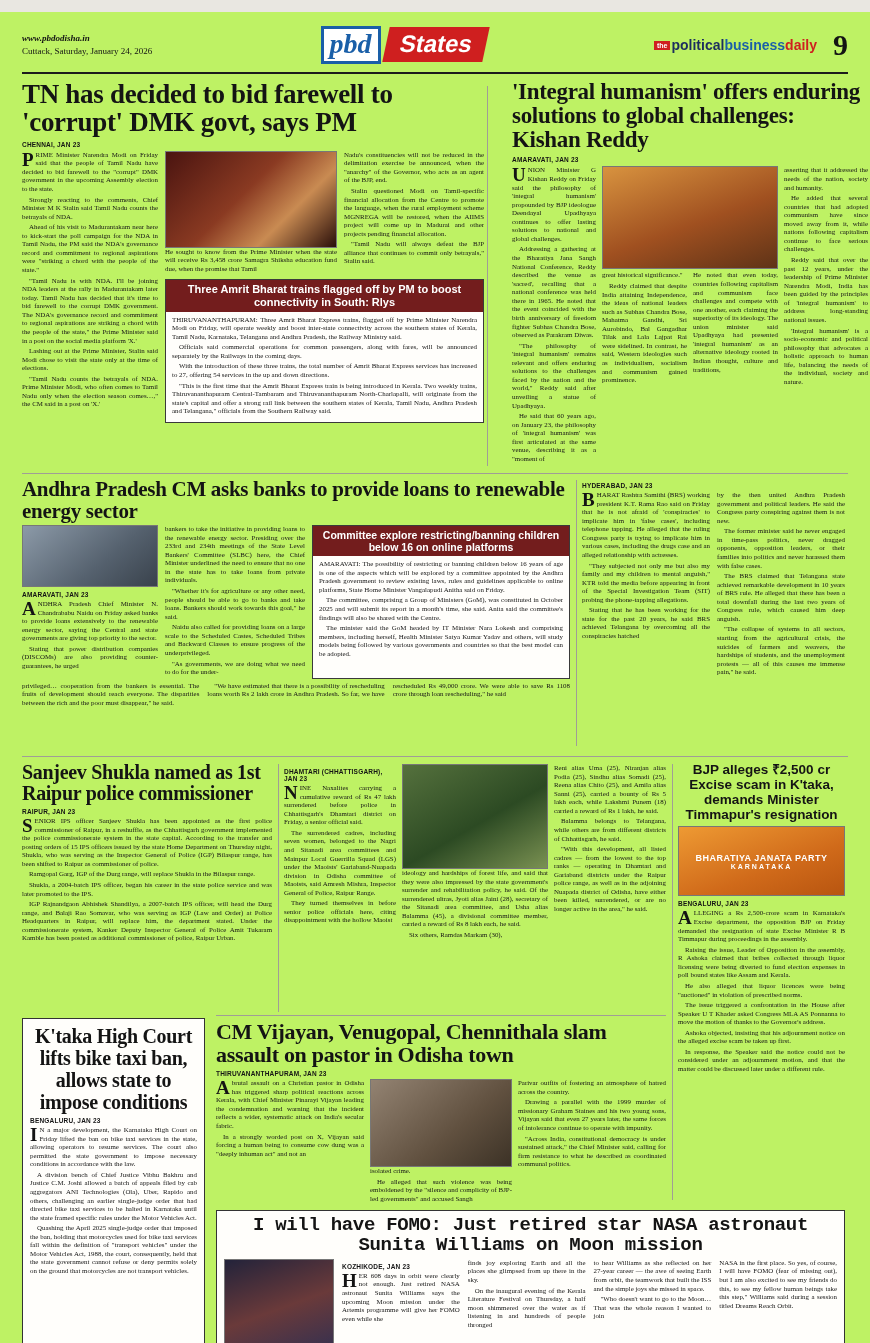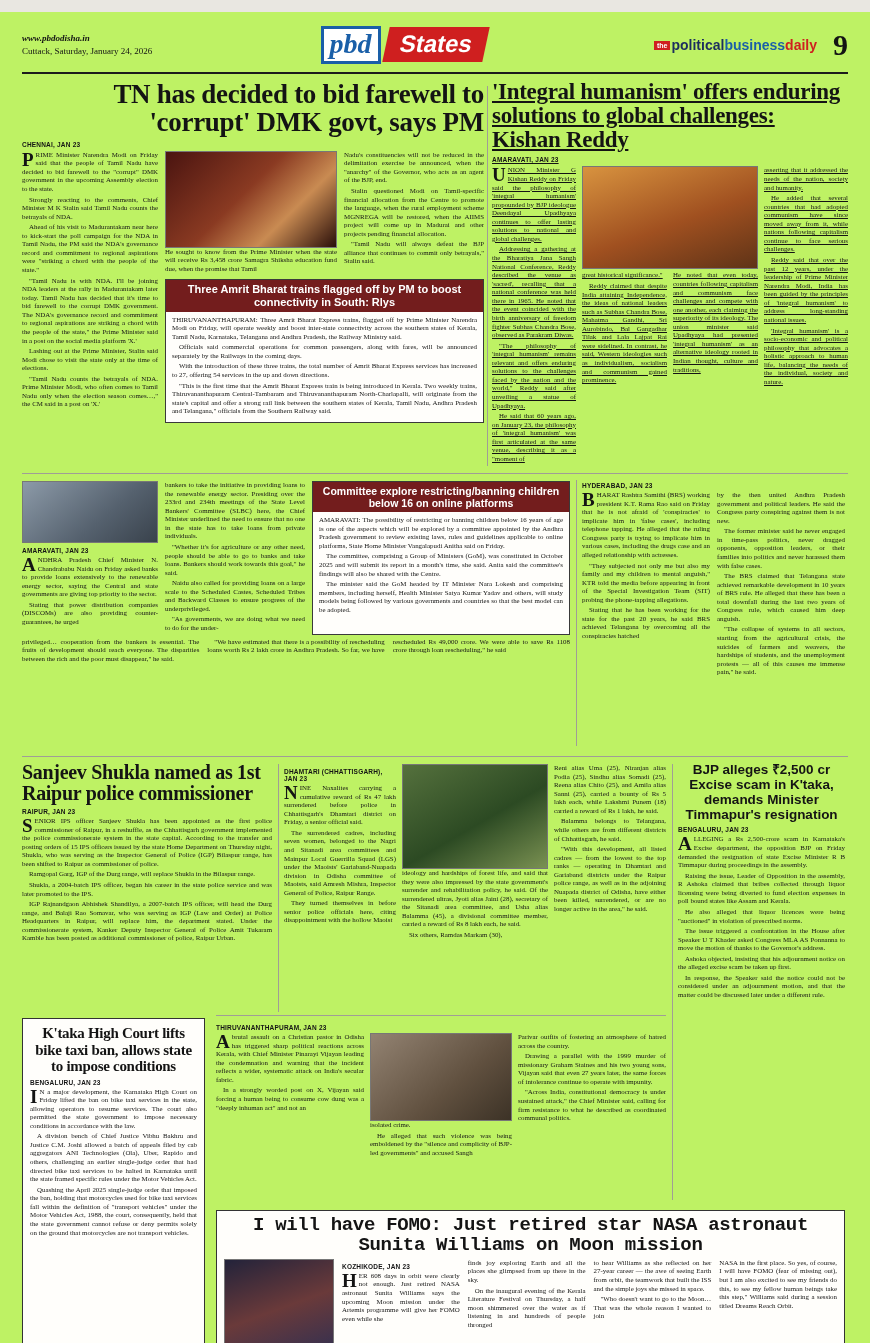--- a/index.html
+++ b/index.html
@@ -1,26 +1,26 @@
 <!DOCTYPE html>
 <html><head>
 <meta charset="utf-8">
 <style>
   * { margin:0; padding:0; box-sizing:border-box; }
   html,body { background:#e9e7e1; }
   .page { position:relative; width:870px; height:1343px; margin:12px auto; background:#bef264; color:#141414; font-family:"Liberation Serif", serif; overflow:hidden; }
   .art { position:absolute; overflow:hidden; }
   .hl { font-weight:bold; line-height:1.05; letter-spacing:-0.3px; }
-  .hl-xl { font-size:27px;text-align:right; }
+  .hl-xl { font-size:27px; }
   .hl-lg { font-size:23px; }
   .hl-md { font-size:21px; }
   .hl-sm { font-size:20px; }
   .hl-naxal { font-size:20px; }
   .hl-bjp { font-family:"Liberation Sans", sans-serif; font-size:13.5px; text-align:center; line-height:1.12; letter-spacing:0; }
-  .hl-khc { font-size:15px; text-align:center; line-height:1.1; }
+  .hl-khc { font-size:20px; text-align:center; line-height:1.1; }
   .hl-fomo { font-size:19px; text-align:center;font-family:Liberation Mono, monospace; }
   .hl-vj { font-size:22px; }
   .dateline { font-family:"Liberation Sans", sans-serif; font-weight:bold; font-size:6.5px; letter-spacing:0.2px; margin:4px 0 2px; }
   .body-txt p { font-size:6.9px; line-height:1.24; text-align:justify; margin-bottom:2px; }
   .body-txt p + p { text-indent:7px; }
   .dc p:first-child::first-letter { float:left; font-size:19px; line-height:15px; padding:1px 2px 0 0; font-weight:bold; }
   .cols { display:flex; }
   .vline { position:absolute; width:1px; background:#a09e96; }
   .hline { position:absolute; height:1px; background:#a09e96; }
 
@@ -58,21 +58,21 @@
   .art-tn { left:22px; top:68px; width:462px; height:392px; }
   .tn-cols { gap:7px; margin-top:3px; }
   .tn-c1 { width:136px; flex-shrink:0; }
   .tn-right { flex:1; display:flex; flex-direction:column; }
   .tn-midrow { display:flex; gap:7px; }
   .tn-photo-col { width:172px; flex-shrink:0; }
   .tn-c2 { flex:1; }
   .amrit-box { margin-top:4px; }
   .amrit-box .box-head { font-size:11px; }
 
-  .art-kishan { left:492px; top:68px; width:356px; height:392px;text-decoration:underline; }
+  .art-kishan { left:512px; top:68px; width:356px; height:392px; }
   .ki-cols { gap:6px; margin-top:3px; }
   .ki-c1, .ki-c3 { width:84px; flex-shrink:0; }
   .ki-mid { flex:1; display:flex; flex-direction:column; }
   .ki-midrow { display:flex; gap:6px; margin-top:2px; }
   .ki-midrow > div { flex:1; }
 
   .art-ap { left:22px; top:466px; width:548px; height:272px; }
   .ap-main { gap:7px; margin-top:3px; }
   .ap-c1 { width:136px; flex-shrink:0; }
   .ap-c2 { width:140px; flex-shrink:0; }
@@ -197,20 +197,21 @@
           <p>Reddy said that over the past 12 years, under the leadership of Prime Minister Narendra Modi, India has been guided by the principles of 'integral humanism' to address long-standing national issues.</p>
           <p>'Integral humanism' is a socio-economic and political philosophy that advocates a holistic approach to human life, balancing the needs of the individual, society and nature.</p>
         </div>
     </div>
   </section>
 
   <div class="vline" style="left:487px; top:74px; height:380px;"></div>
   <div class="hline" style="left:22px; top:461px; width:826px;"></div>
 
   <section class="art art-ap">
+    <h1 class="hl hl-md">Andhra Pradesh CM asks banks to provide loans to renewable energy sector</h1>
     <div class="cols ap-main">
       <div class="ap-c1">
         <div class="ph ph-naidu"></div>
         <div class="dateline">AMARAVATI, JAN 23</div>
         <div class="body-txt dc">
             <p>ANDHRA Pradesh Chief Minister N. Chandrababu Naidu on Friday asked banks to provide loans extensively to the renewable energy sector, saying the Central and state governments are giving top priority to the sector.</p>
             <p>Stating that power distribution companies (DISCOMs) are also providing counter-guarantees, he urged</p>
           </div>
       </div>
       <div class="ap-c2 body-txt">
@@ -288,20 +289,24 @@
           <p>"With this development, all listed cadres — from the lowest to the top ranks — operating in Dhamtari and Gariaband districts under the Raipur police range, as well as in the adjoining Nuapada district of Odisha, have either been killed, surrendered, or are no longer active in the area," he said.</p>
         </div>
     </div>
   </section>
 
   <div class="vline" style="left:278px; top:752px; height:248px;"></div>
   <div class="vline" style="left:672px; top:752px; height:436px;"></div>
 
   <section class="art art-bjp">
     <h1 class="hl hl-bjp">BJP alleges ₹2,500 cr Excise scam in K'taka, demands Minister Timmapur's resignation</h1>
+    <div class="ph ph-bjp">
+      <div class="l1">BHARATIYA JANATA PARTY</div>
+      <div class="l2">KARNATAKA</div>
+    </div>
     <div class="dateline">BENGALURU, JAN 23</div>
     <div class="body-txt dc">
         <p>ALLEGING a Rs 2,500-crore scam in Karnataka's Excise department, the opposition BJP on Friday demanded the resignation of state Excise Minister R B Timmapur during proceedings in the assembly.</p>
         <p>Raising the issue, Leader of Opposition in the assembly, R Ashoka claimed that bribes collected through liquor licensing were being diverted to fund election expenses in poll bound states like Assam and Kerala.</p>
         <p>He also alleged that liquor licences were being "auctioned" in violation of prescribed norms.</p>
         <p>The issue triggered a confrontation in the House after Speaker U T Khader asked Congress MLA AS Ponnanna to move the motion of thanks to the Governor's address.</p>
         <p>Ashoka objected, insisting that his adjournment notice on the alleged excise scam be taken up first.</p>
         <p>In response, the Speaker said the notice could not be considered under an adjournment motion, and that the matter could be discussed later under a different rule.</p>
       </div>
   </section>
@@ -312,20 +317,21 @@
     <h1 class="hl hl-khc">K'taka High Court lifts bike taxi ban, allows state to impose conditions</h1>
     <div class="dateline">BENGALURU, JAN 23</div>
     <div class="body-txt dc">
         <p>IN a major development, the Karnataka High Court on Friday lifted the ban on bike taxi services in the state, allowing operators to resume services. The court also permitted the state government to impose necessary conditions in accordance with the law.</p>
         <p>A division bench of Chief Justice Vibhu Bakhru and Justice C.M. Joshi allowed a batch of appeals filed by cab aggregators ANI Technologies (Ola), Uber, Rapido and others, challenging an earlier single-judge order that had directed bike taxi services to be halted in Karnataka until the state framed specific rules under the Motor Vehicles Act.</p>
         <p>Quashing the April 2025 single-judge order that imposed the ban, holding that motorcycles used for bike taxi services fall within the definition of "transport vehicles" under the Motor Vehicles Act, 1988, the court, consequently, held that the state government cannot refuse or deny permits solely on the ground that motorcycles are not transport vehicles.</p>
       </div>
   </section>
 
   <section class="art art-vj">
+    <h1 class="hl hl-vj">CM Vijayan, Venugopal, Chennithala slam assault on pastor in Odisha town</h1>
     <div class="dateline">THIRUVANANTHAPURAM, JAN 23</div>
     <div class="cols vj-cols">
       <div class="vj-c1 body-txt dc">
           <p>A brutal assault on a Christian pastor in Odisha has triggered sharp political reactions across Kerala, with Chief Minister Pinarayi Vijayan leading the condemnation and warning that the incident reflects a wider, systematic attack on India's secular fabric.</p>
           <p>In a strongly worded post on X, Vijayan said forcing a human being to consume cow dung was a "deeply inhuman act" and not an</p>
         </div>
       <div class="vj-mid">
         <div class="ph ph-vj"></div>
         <div class="body-txt">
             <p>isolated crime.</p>

